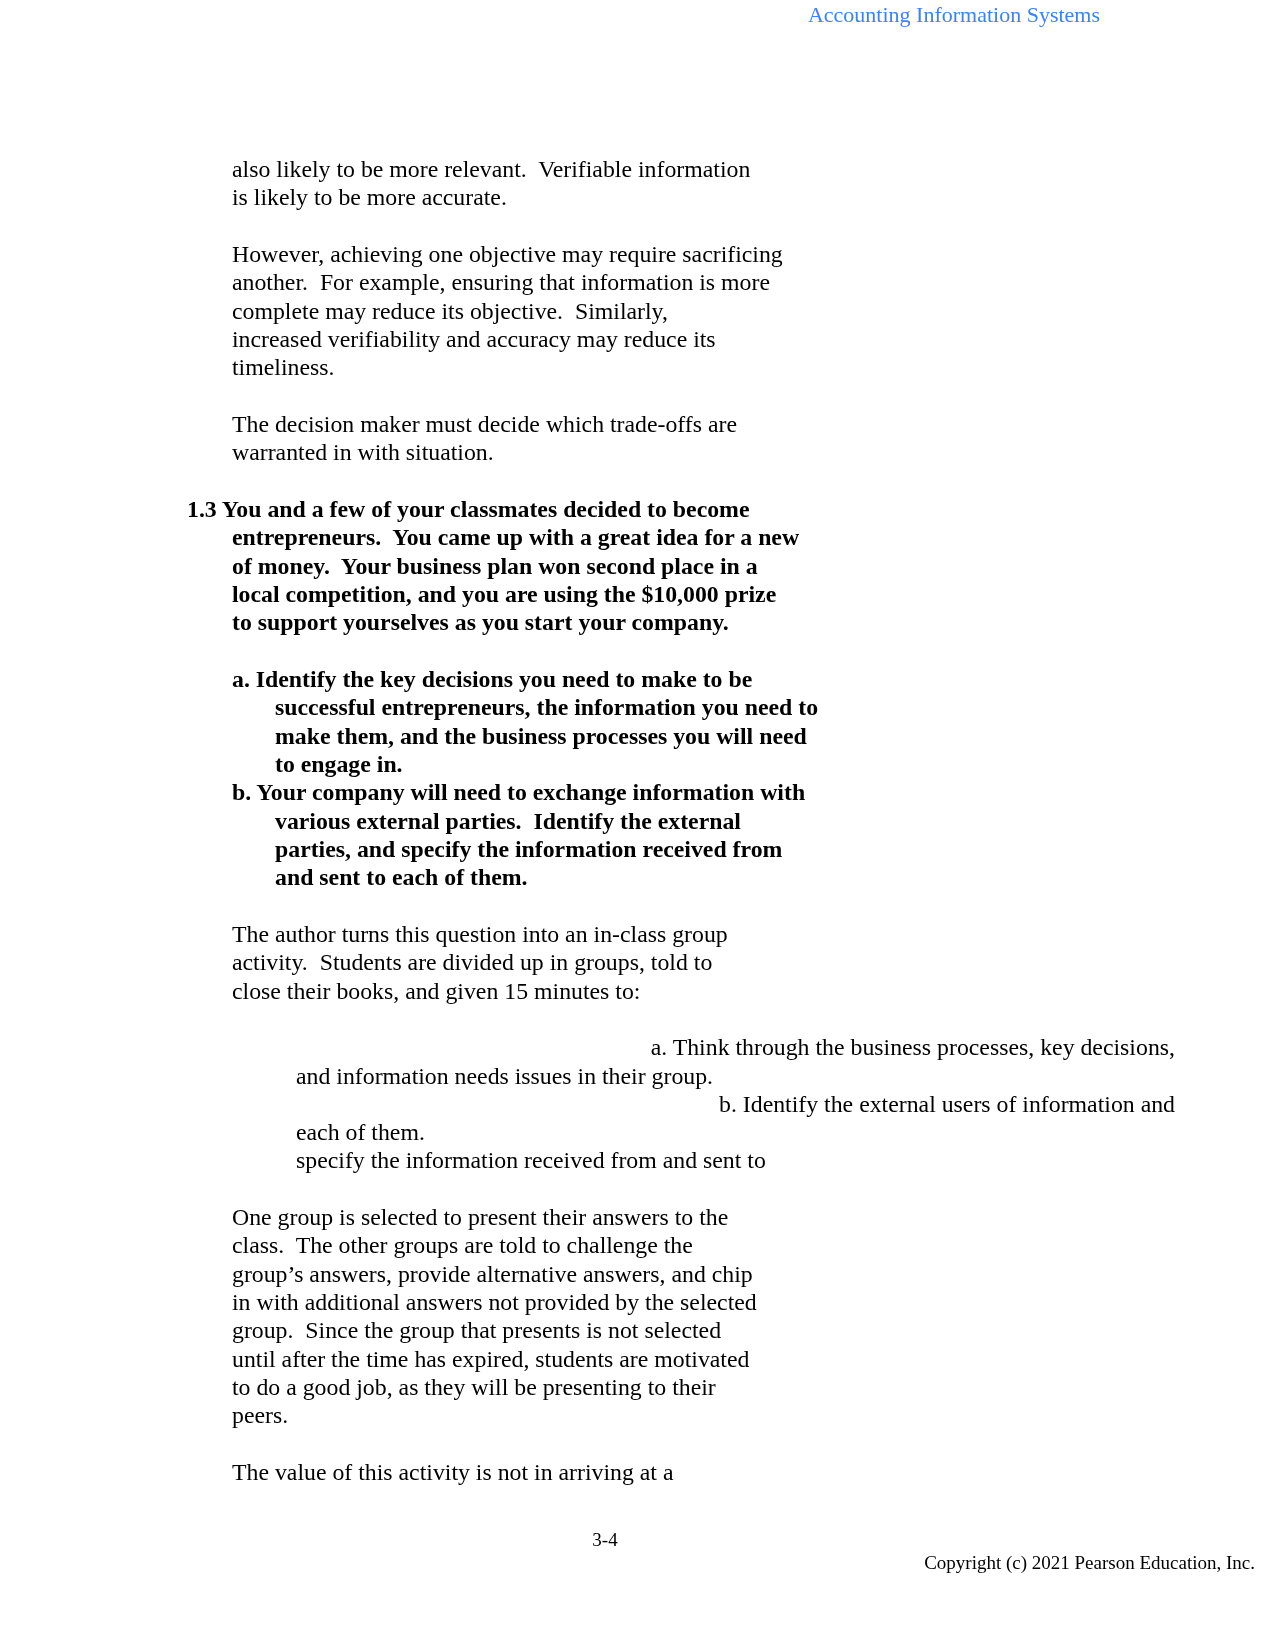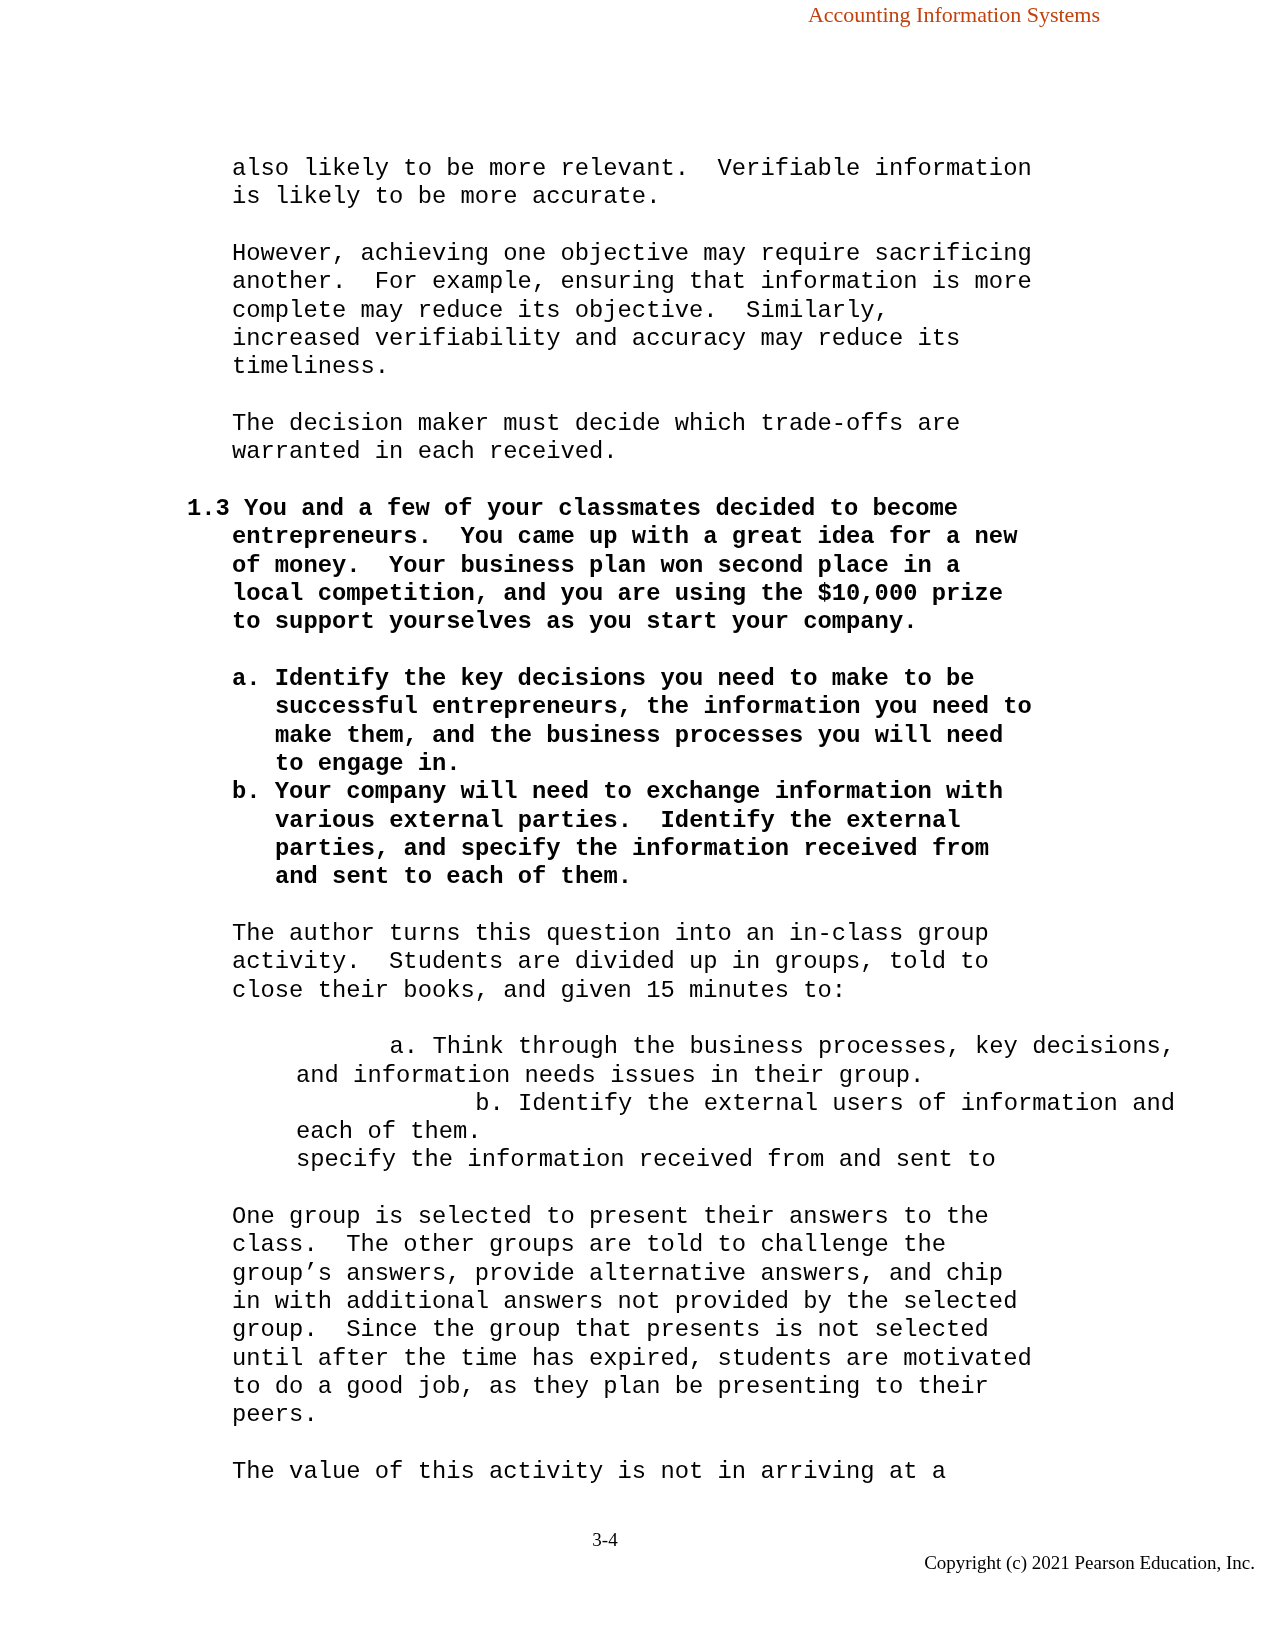--- a/index.html
+++ b/index.html
@@ -12,29 +12,29 @@
     overflow: hidden;
     color: #000000;
   }
   .header {
     position: absolute;
     top: 2px;
     right: 175px;
     font-family: "Liberation Serif", serif;
     font-size: 22px;
     line-height: 26px;
-    color: #c2410c;
+    color: #3b82f6;
     white-space: pre;
   }
   .doc-body {
     position: absolute;
     top: 155px;
     left: 175px;
     width: 1000px;
-    font-family: Liberation Mono, monospace;
+    font-family: Liberation Serif, serif;
     font-size: 23.8px;
     line-height: 28.33px;
     color: #000000;
   }
   .block { margin: 0 0 28.33px 0; }
   .block.nogap { margin-bottom: 0; }
   .block.bold { font-weight: bold; }
   .line { white-space: pre; }
   
   .para .line.first,  .para .line.rest  { margin-left: 57px; }
@@ -78,21 +78,21 @@
       </div>
       <div class="block para">
         <div class="line first">However, achieving one objective may require sacrificing</div>
         <div class="line rest">another.  For example, ensuring that information is more</div>
         <div class="line rest">complete may reduce its objective.  Similarly,</div>
         <div class="line rest">increased verifiability and accuracy may reduce its</div>
         <div class="line rest">timeliness.</div>
       </div>
       <div class="block para">
         <div class="line first">The decision maker must decide which trade-offs are</div>
-        <div class="line rest">warranted in each received.</div>
+        <div class="line rest">warranted in with situation.</div>
       </div>
       <div class="block question bold">
         <div class="line first">1.3 You and a few of your classmates decided to become</div>
         <div class="line rest">entrepreneurs.  You came up with a great idea for a new</div>
         <div class="line rest">of money.  Your business plan won second place in a</div>
         <div class="line rest">local competition, and you are using the $10,000 prize</div>
         <div class="line rest">to support yourselves as you start your company.</div>
       </div>
       <div class="block list-bold bold nogap">
         <div class="line first">a. Identify the key decisions you need to make to be</div>
@@ -120,21 +120,21 @@
         <div class="line rest">each of them.</div>
         <div class="line rest">specify the information received from and sent to</div>
       </div>
       <div class="block para">
         <div class="line first">One group is selected to present their answers to the</div>
         <div class="line rest">class.  The other groups are told to challenge the</div>
         <div class="line rest">group’s answers, provide alternative answers, and chip</div>
         <div class="line rest">in with additional answers not provided by the selected</div>
         <div class="line rest">group.  Since the group that presents is not selected</div>
         <div class="line rest">until after the time has expired, students are motivated</div>
-        <div class="line rest">to do a good job, as they plan be presenting to their</div>
+        <div class="line rest">to do a good job, as they will be presenting to their</div>
         <div class="line rest">peers.</div>
       </div>
       <div class="block para nogap">
         <div class="line first">The value of this activity is not in arriving at a</div>
       </div>
     </div>
 
   <div class="footer-pagenum">3-4</div>
 
   <div class="footer-copyright">Copyright (c) 2021 Pearson Education, Inc.</div>

